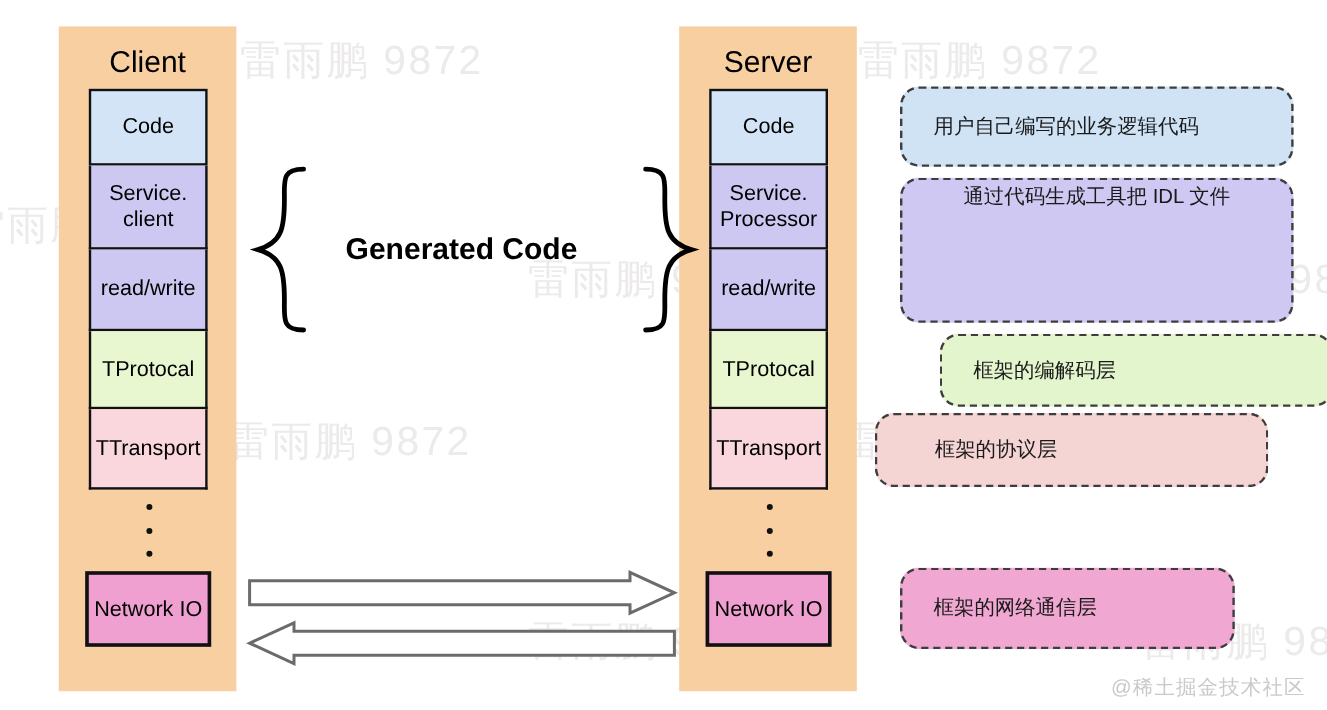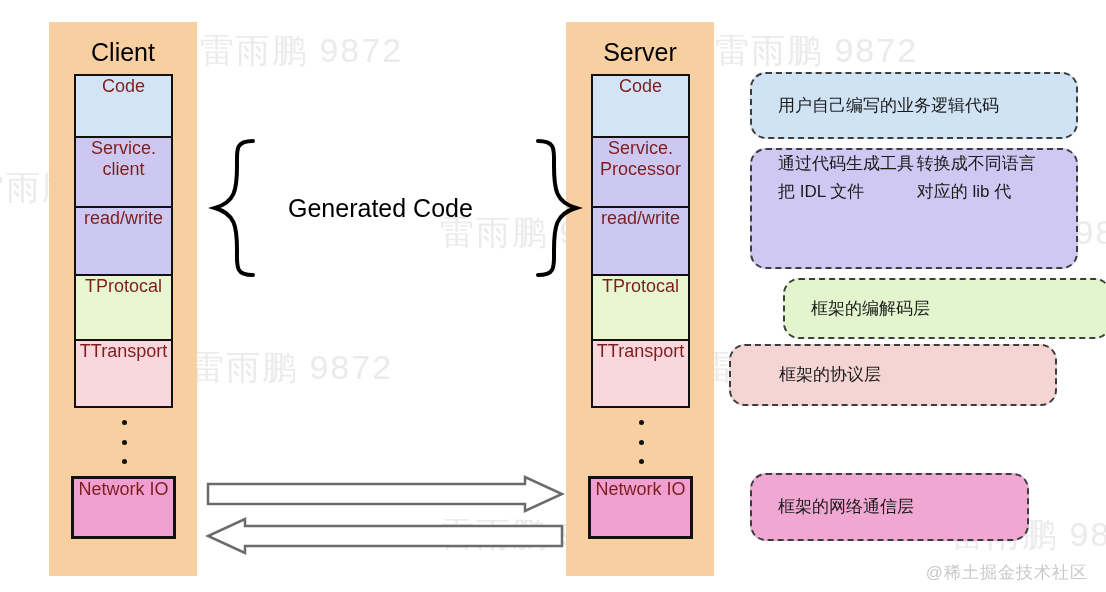--- a/index.html
+++ b/index.html
@@ -53,25 +53,26 @@
     font-size: 25px;
     color: #000;
     top: 16px;
     left: 0;
   }
   .layer {
     position: absolute;
     box-sizing: border-box;
     border: 2px solid #111;
     display: flex;
+    align-items: center;
     justify-content: center;
     text-align: center;
     font-size: 18px;
     line-height: 1.18;
-    color: #7f1d1d;
+    color: #000000;
     z-index: 6;
   }
   .dots {
     position: absolute;
     z-index: 6;
     display: flex;
     flex-direction: column;
     align-items: center;
     justify-content: space-between;
   }
@@ -87,20 +88,21 @@
   .brace {
     position: absolute;
     z-index: 7;
   }
   .gen-label {
     position: absolute;
     font-size: 25px;
     color: #000;
     white-space: nowrap;
     z-index: 7;
+    font-weight: bold;
   }
 
   
   .arrows { position: absolute; z-index: 7; }
 
   
   .note {
     position: absolute;
     box-sizing: border-box;
     border: 2px dashed #3d3d3d;
@@ -206,21 +208,20 @@
   <svg class="arrows" style="left:205px; top:516px;" width="360" height="40" viewBox="0 0 360 40">
     <path d="M357 10 L40 10 L40 3 L3 20 L40 37 L40 30 L357 30 Z" fill="#ffffff" stroke="#6b6b6b" stroke-width="2.5" stroke-linejoin="miter"></path>
   </svg>
 
   <div class="note" style="left:750px; top:72px; width:328px; height:67px; background:#cfe3f5;">
     <span>用户自己编写的业务逻辑代码</span>
   </div>
 
   <div class="note" style="left:750px; top:148px; width:328px; height:121px; background:#cfc8f2; flex-direction:row; align-items:flex-start; justify-content:center;">
     <span>通过代码生成工具把 IDL 文件</span>
-    <span>转换成不同语言对应的 lib 代</span>
   </div>
 
   <div class="note" style="left:750px; top:278px; width:328px; height:61px; background:#e3f5cd;margin-left:33px;">
     <span>框架的编解码层</span>
   </div>
 
   <div class="note" style="left:729px; top:344px; width:328px; height:62px; background:#f5d4d4;padding-left:48px;">
     <span>框架的协议层</span>
   </div>
 

